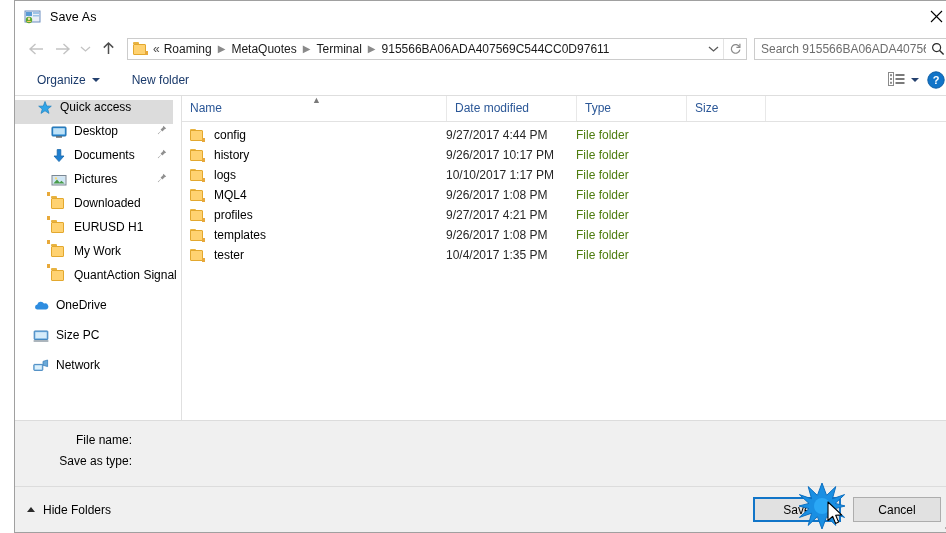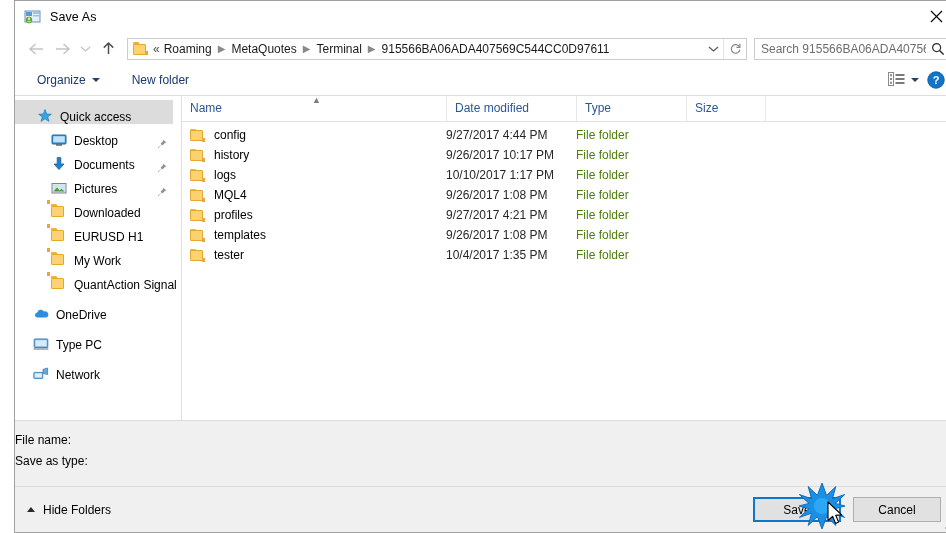--- a/index.html
+++ b/index.html
@@ -198,21 +198,21 @@
     flex: 0 0 auto;
     border-right: 1px solid #e0e0e0;
     padding-top: 4px;
     background: #fff;
     position: relative;
     overflow: hidden;
   }
   .side-item {
     height: 24px;
     display: flex;
-    align-items: flex-end;
+    align-items: flex-start;
     font-size: 12px;
     color: #000;
     padding-left: 22px;
     position: relative;
     box-sizing: border-box;
   }
   .side-item.selected {
     background: #dcdcdc;
     width: 158px;
   }
@@ -322,20 +322,21 @@
     height: 66px;
     box-sizing: border-box;
   }
   .formrow {
     display: flex;
     align-items: center;
     margin-bottom: 7px;
   }
   .form-label {
     width: 124px;
+    text-align: right;
     padding-right: 7px;
     font-size: 12px;
     color: #000;
     box-sizing: border-box;
   }
   .combo {
     flex: 1 1 auto;
     margin-right: 12px;
     height: 21px;
     background: #fff;
@@ -656,21 +657,21 @@
       </div>
 
       <div class="side-item group">
         <span class="side-ico">
           <svg width="16" height="16" viewBox="0 0 16 16">
             <rect x="1.2" y="3" width="13.6" height="8.6" rx="0.6" fill="#7fb8e6" stroke="#3a7fba" stroke-width="1"></rect>
             <rect x="2.4" y="4.2" width="11.2" height="6" fill="#d6ecfa"></rect>
             <rect x="0.6" y="12.2" width="14.8" height="1.6" fill="#9aa5ad"></rect>
           </svg>
         </span>
-        <span class="side-label">Type PC</span>
+        <span class="side-label">Size PC</span>
       </div>
 
       <div class="side-item group">
         <span class="side-ico">
           <svg width="16" height="16" viewBox="0 0 16 16">
             <rect x="0.8" y="6.4" width="9" height="6" rx="0.6" fill="#8fc3ea" stroke="#3a7fba" stroke-width="0.9"></rect>
             <rect x="1.9" y="7.4" width="6.8" height="4" fill="#dcf0fb"></rect>
             <path d="M10 3.4 L14.6 2 L14.6 8.6 L10 7.2 Z" fill="#6aa9d8" stroke="#3a7fba" stroke-width="0.8"></path>
           </svg>
         </span>

